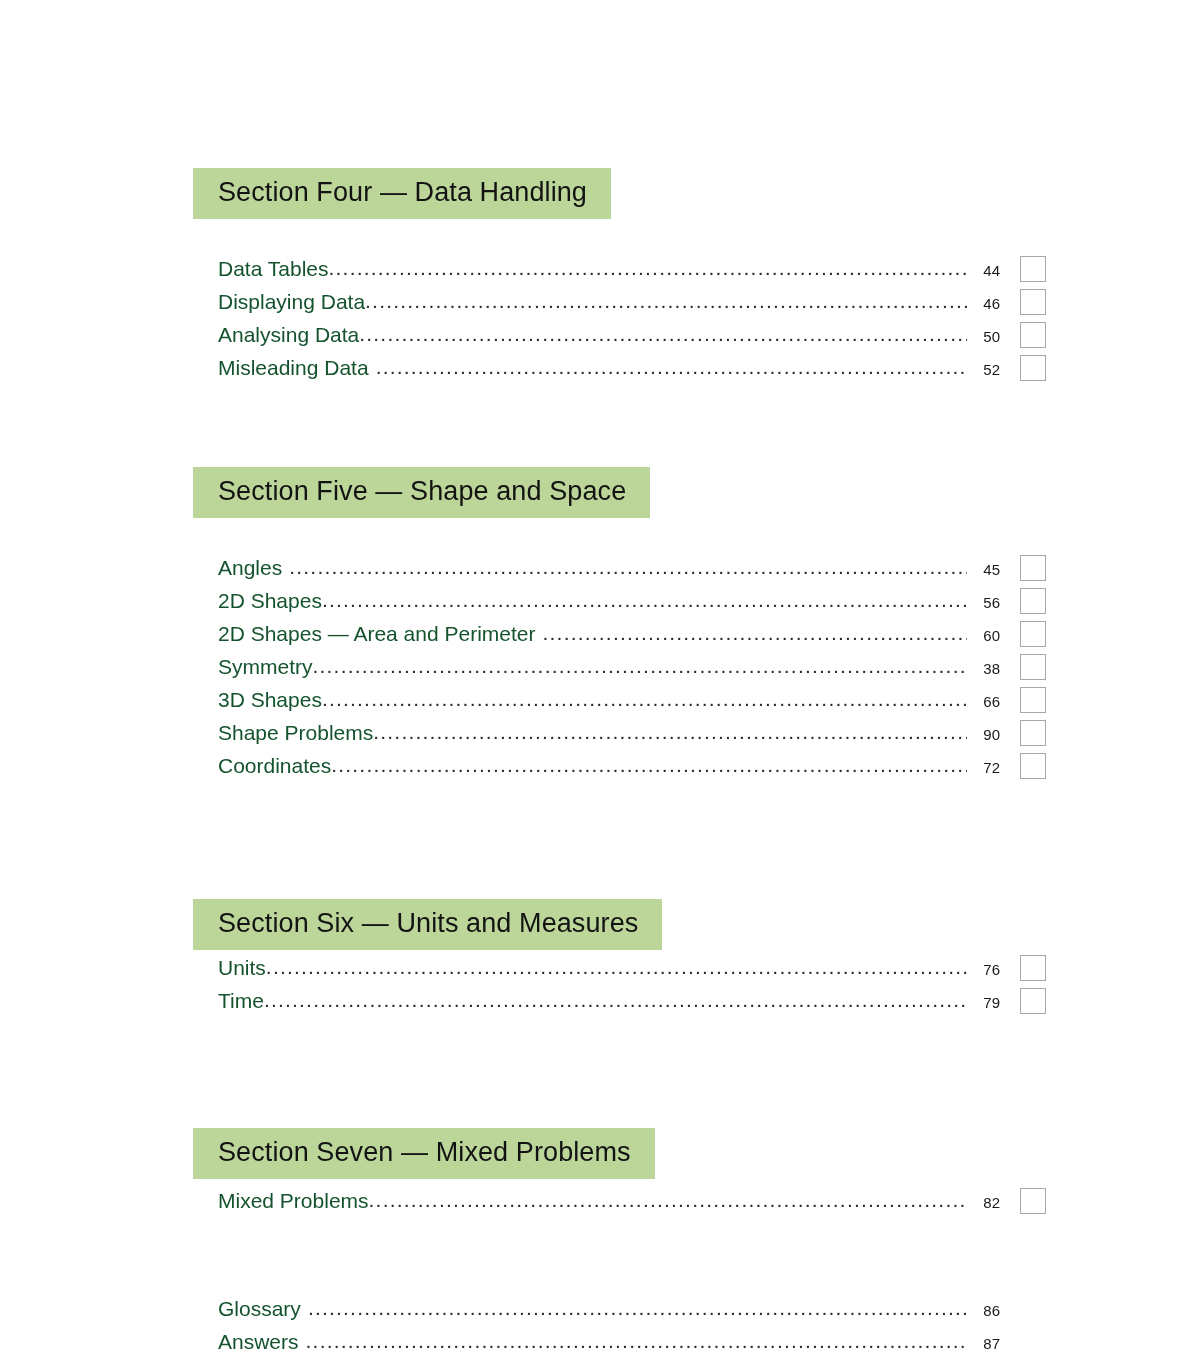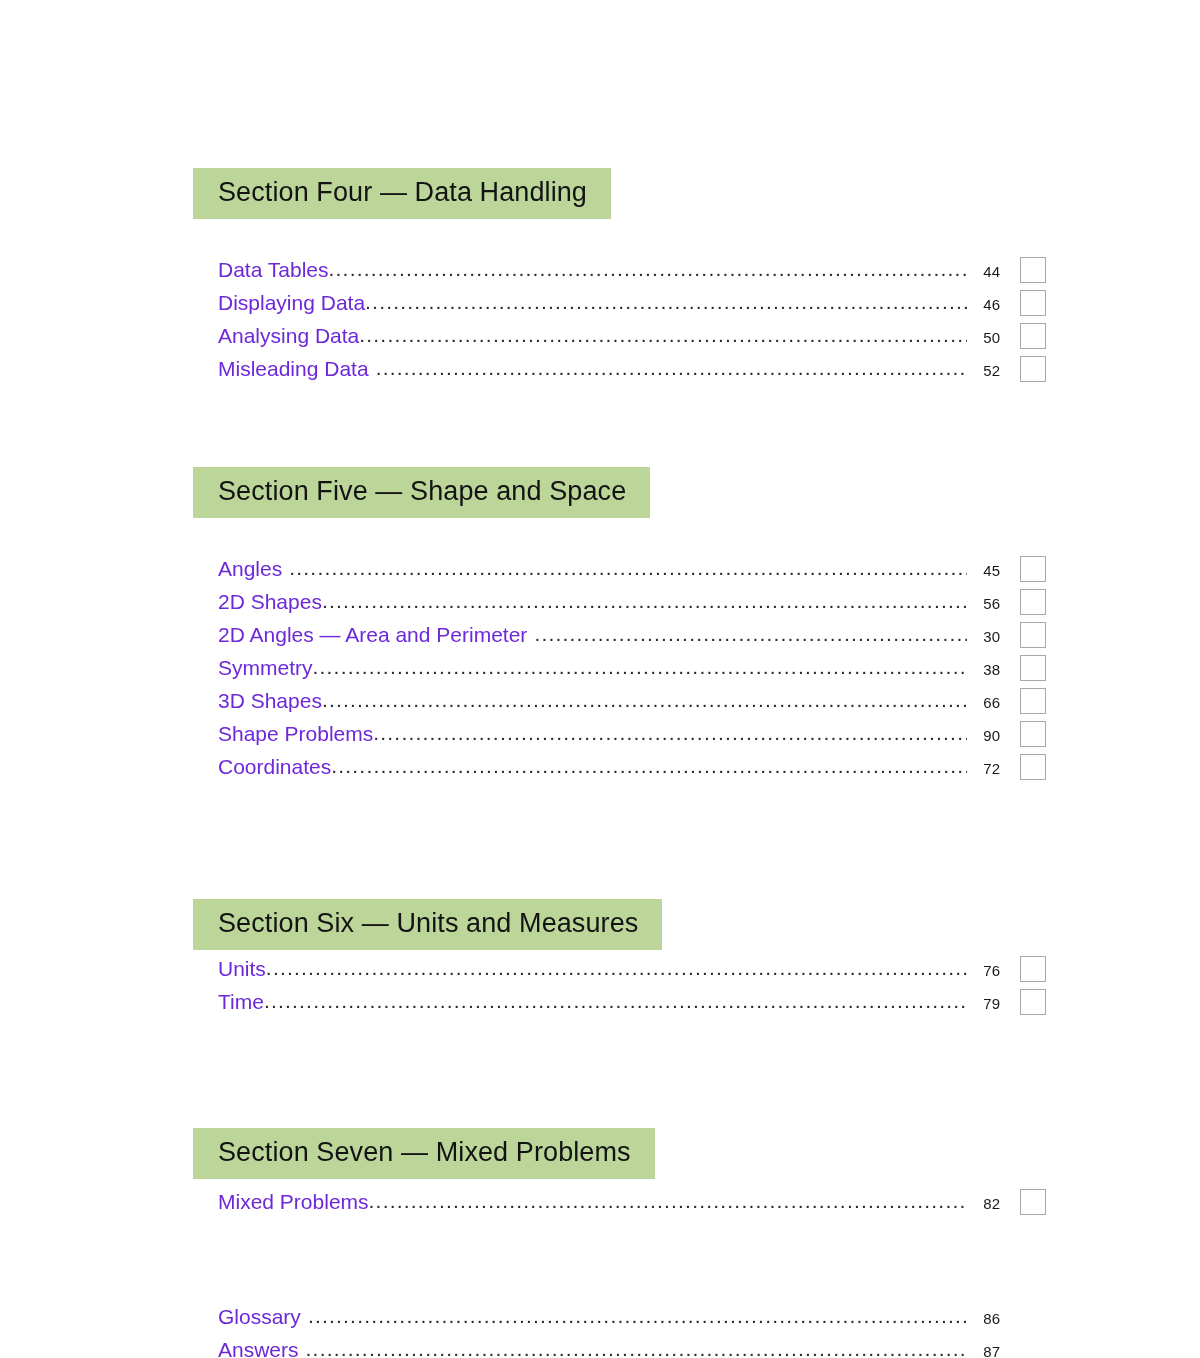--- a/index.html
+++ b/index.html
@@ -48,24 +48,23 @@
   }
   .entry-row {
     display: flex;
     align-items: baseline;
     height: 33px;
     width: 828px;
   }
   .entry-title {
     font-size: 21px;
     font-weight: 400;
-    color: #6d28d9;
+    color: #14532d;
     white-space: nowrap;
     flex: 0 0 auto;
-    margin-top: 8px;
   }
   .leader {
     flex: 1 1 auto;
     overflow: hidden;
     white-space: nowrap;
     font-size: 21px;
     color: #2a2a2a;
     letter-spacing: 1.2px;
     margin: 0 1px 0 0;
     position: relative;
@@ -136,23 +135,23 @@
       <span class="entry-page">45</span>
       <span class="checkbox"></span>
     </div>
     <div class="entry-row">
       <span class="entry-title">2D Shapes</span>
       <span class="leader">............................................................................................................................................................................................................................</span>
       <span class="entry-page">56</span>
       <span class="checkbox"></span>
     </div>
     <div class="entry-row">
-      <span class="entry-title">2D Angles — Area and Perimeter</span>
-      <span class="leader">&nbsp;............................................................................................................................................................................................................................</span>
-      <span class="entry-page">30</span>
+      <span class="entry-title">2D Shapes — Area and Perimeter</span>
+      <span class="leader">&nbsp;............................................................................................................................................................................................................................</span>
+      <span class="entry-page">60</span>
       <span class="checkbox"></span>
     </div>
     <div class="entry-row">
       <span class="entry-title">Symmetry</span>
       <span class="leader">............................................................................................................................................................................................................................</span>
       <span class="entry-page">38</span>
       <span class="checkbox"></span>
     </div>
     <div class="entry-row">
       <span class="entry-title">3D Shapes</span>

